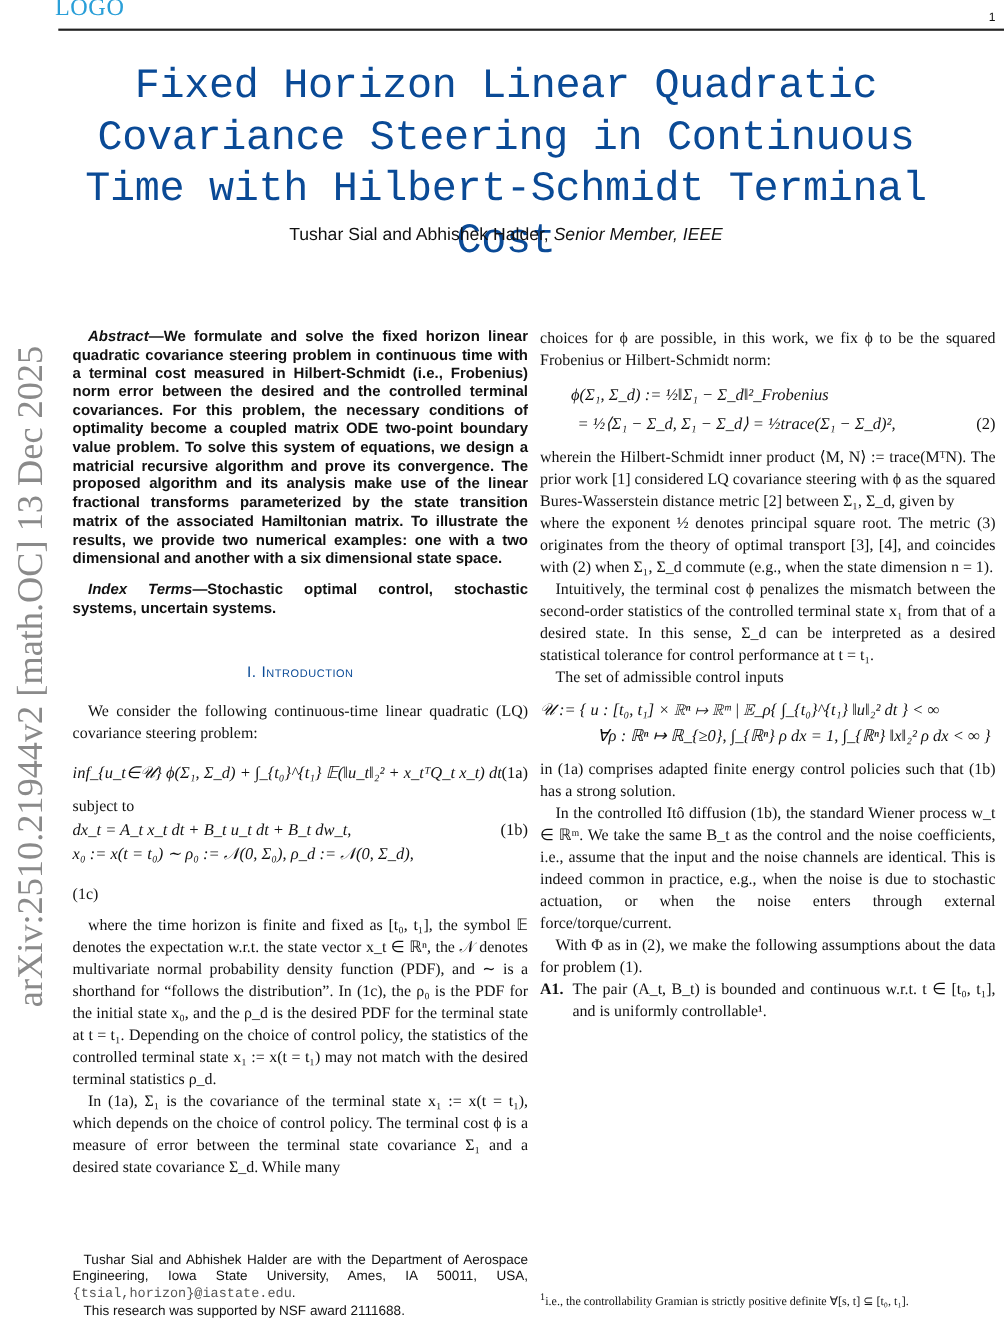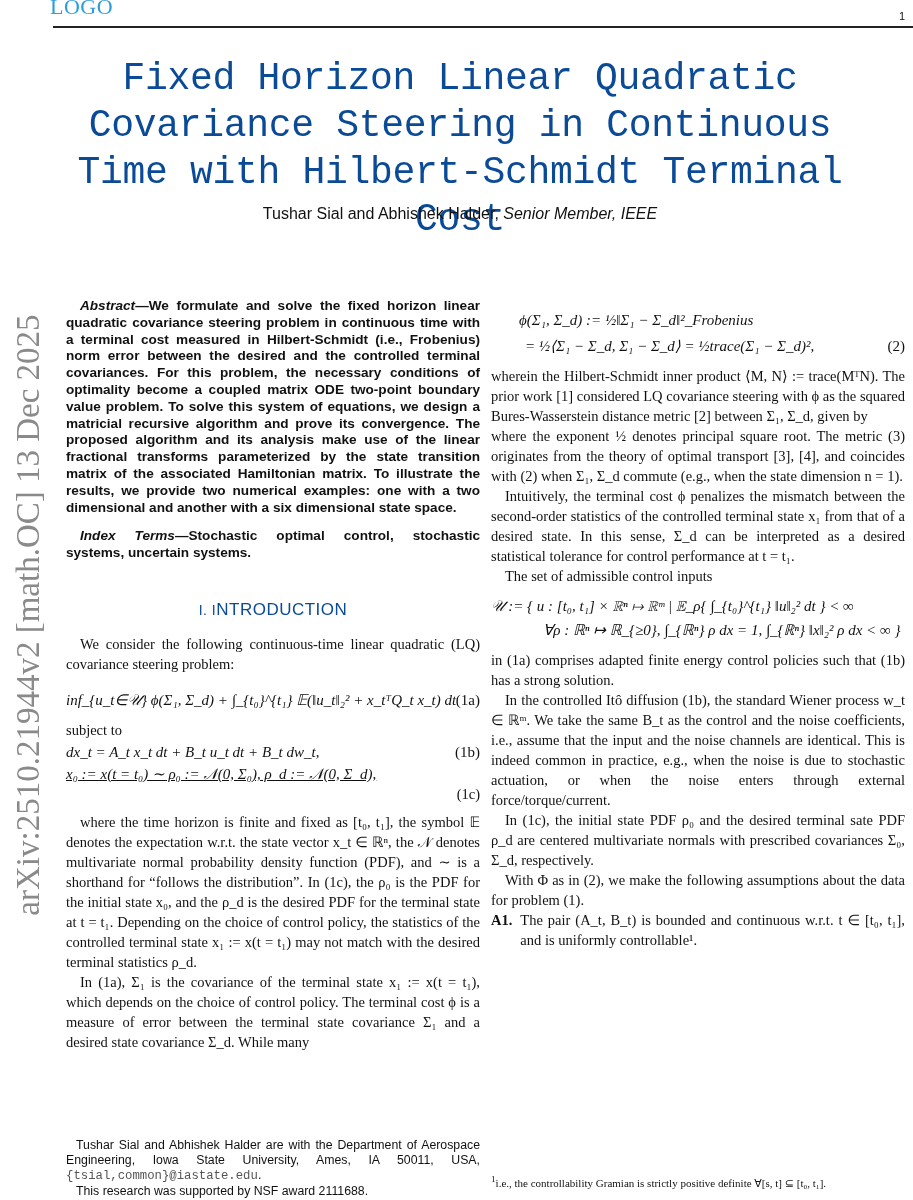--- a/index.html
+++ b/index.html
@@ -17,21 +17,21 @@
   .arxiv { position:absolute; left:-280px; top:595px; width:620px; height:40px;
            transform:rotate(-90deg); transform-origin:center center; text-align:center;
            font-family:"Liberation Serif", serif; font-size:33px; color:#8a8a8a; white-space:nowrap; }
   .col { position:absolute; top:298px; width:414px; font-size:14.5px; line-height:20px; }
   .col-left { left:66px; }
   .col-right { left:491px; }
   .abstract { font-family:"Liberation Sans", sans-serif; font-weight:bold; font-size:13.6px; line-height:16.8px; text-align:justify; text-indent:14px; margin:0; }
   .abstract .lead { font-style:italic; }
   .indexterms { font-family:"Liberation Sans", sans-serif; font-weight:bold; font-size:13.6px; line-height:16.8px; text-align:justify; text-indent:14px; margin:12px 0 0 0; }
   .sec { text-align:center; font-family:"Liberation Sans", sans-serif; color:#0a4a96; font-size:14px; margin:38px 0 14px 0; letter-spacing:0.5px; }
-  .sec .sc { font-size:17px; }
+  .sec .sc { font-size:10px; }
   p.body { margin:0; text-align:justify; text-indent:14px; }
   p.noind { text-indent:0; }
   .eq { position:relative; margin:10px 0; font-family:"Liberation Serif", serif; font-style:italic; font-size:15px; white-space:nowrap; }
   .eqnum { position:absolute; right:0; font-style:normal; }
   .fn-left { position:absolute; left:66px; top:1138px; width:414px; font-family:"Liberation Sans", sans-serif; font-size:12.3px; line-height:15px; text-align:justify; }
   .fn-left .mono { font-family:"Liberation Mono", monospace; color:#555; }
   .fn-right { position:absolute; left:491px; top:1172px; width:414px; font-size:11px; line-height:15px; text-align:justify; }
 </style>
 </head>
 <body>
@@ -63,58 +63,58 @@
 
   <div class="eq" style="margin-top:16px;">
     <span>inf_{u_t∈𝒰} ϕ(Σ₁, Σ_d) + ∫_{t₀}^{t₁} 𝔼(‖u_t‖₂² + x_tᵀQ_t x_t) dt</span>
     <span class="eqnum">(1a)</span>
   </div>
   <p class="body noind">subject to</p>
   <div class="eq" style="margin:2px 0;">
     <span>dx_t = A_t x_t dt + B_t u_t dt + B_t dw_t,</span>
     <span class="eqnum">(1b)</span>
   </div>
-  <div class="eq" style="margin:2px 0 0 0;text-decoration:underline;">
+  <div class="eq" style="margin:2px 0 16px 0;">
     <span>x₀ := x(t = t₀) ∼ ρ₀ := 𝒩(0, Σ₀), ρ_d := 𝒩(0, Σ_d),</span>
   </div>
-  <div style="text-align:right; margin-bottom:8px;">(1c)</div>
+  <div style="margin-bottom:8px;">(1c)</div>
 
   <p class="body">where the time horizon is finite and fixed as [t₀, t₁], the symbol 𝔼 denotes the expectation w.r.t. the state vector x_t ∈ ℝⁿ, the 𝒩 denotes multivariate normal probability density function (PDF), and ∼ is a shorthand for “follows the distribution”. In (1c), the ρ₀ is the PDF for the initial state x₀, and the ρ_d is the desired PDF for the terminal state at t = t₁. Depending on the choice of control policy, the statistics of the controlled terminal state x₁ := x(t = t₁) may not match with the desired terminal statistics ρ_d.</p>
   <p class="body">In (1a), Σ₁ is the covariance of the terminal state x₁ := x(t = t₁), which depends on the choice of control policy. The terminal cost ϕ is a measure of error between the terminal state covariance Σ₁ and a desired state covariance Σ_d. While many</p>
 </div>
 
 <div class="col col-right">
+  <p class="body noind">choices for ϕ are possible, in this work, we fix ϕ to be the squared Frobenius or Hilbert-Schmidt norm:</p>
   <div class="eq" style="margin:12px 0 2px 28px;">
     <span>ϕ(Σ₁, Σ_d) := ½‖Σ₁ − Σ_d‖²_Frobenius</span>
   </div>
   <div class="eq" style="margin:6px 0 10px 34px;">
     <span>= ½⟨Σ₁ − Σ_d, Σ₁ − Σ_d⟩ = ½trace(Σ₁ − Σ_d)²,</span>
     <span class="eqnum">(2)</span>
   </div>
   <p class="body noind">wherein the Hilbert-Schmidt inner product ⟨M, N⟩ := trace(MᵀN). The prior work [1] considered LQ covariance steering with ϕ as the squared Bures-Wasserstein distance metric [2] between Σ₁, Σ_d, given by</p>
   <p class="body noind">where the exponent ½ denotes principal square root. The metric (3) originates from the theory of optimal transport [3], [4], and coincides with (2) when Σ₁, Σ_d commute (e.g., when the state dimension n = 1).</p>
   <p class="body">Intuitively, the terminal cost ϕ penalizes the mismatch between the second-order statistics of the controlled terminal state x₁ from that of a desired state. In this sense, Σ_d can be interpreted as a desired statistical tolerance for control performance at t = t₁.</p>
   <p class="body">The set of admissible control inputs</p>
   <div class="eq" style="margin:10px 0 4px 0;">
     <span>𝒰 := { u : [t₀, t₁] × ℝⁿ ↦ ℝᵐ | 𝔼_ρ{ ∫_{t₀}^{t₁} ‖u‖₂² dt } &lt; ∞</span>
   </div>
   <div class="eq" style="margin:4px 0 10px 52px;">
     <span>∀ρ : ℝⁿ ↦ ℝ_{≥0}, ∫_{ℝⁿ} ρ dx = 1, ∫_{ℝⁿ} ‖x‖₂² ρ dx &lt; ∞ }</span>
   </div>
   <p class="body noind">in (1a) comprises adapted finite energy control policies such that (1b) has a strong solution.</p>
   <p class="body">In the controlled Itô diffusion (1b), the standard Wiener process w_t ∈ ℝᵐ. We take the same B_t as the control and the noise coefficients, i.e., assume that the input and the noise channels are identical. This is indeed common in practice, e.g., when the noise is due to stochastic actuation, or when the noise enters through external force/torque/current.</p>
-  <p class="body">In (1c), the initial state PDF ρ₀ and the desired terminal sate PDF ρ_d are centered multivariate normals with prescribed covariances Σ₀, Σ_d, respectively.</p>
   <p class="body">With Φ as in (2), we make the following assumptions about the data for problem (1).</p>
   <div style="display:flex; gap:8px;">
     <b>A1.</b>
     <span style="text-align:justify;">The pair (A_t, B_t) is bounded and continuous w.r.t. t ∈ [t₀, t₁], and is uniformly controllable¹.</span>
   </div>
 </div>
 
 <div class="fn-left">
   <div style="text-indent:10px;">
-    <span>Tushar Sial and Abhishek Halder are with the Department of Aerospace Engineering, Iowa State University, Ames, IA 50011, USA, </span><span class="mono">{tsial,common}@iastate.edu</span><span>.</span>
+    <span>Tushar Sial and Abhishek Halder are with the Department of Aerospace Engineering, Iowa State University, Ames, IA 50011, USA, </span><span class="mono">{tsial,horizon}@iastate.edu</span><span>.</span>
   </div>
   <div style="text-indent:10px;">This research was supported by NSF award 2111688.</div>
 </div>
 <div class="fn-right">
   <sup>1</sup><span>i.e., the controllability Gramian is strictly positive definite ∀[s, t] ⊆ [t₀, t₁].</span>
 </div>
 
 </body></html>

